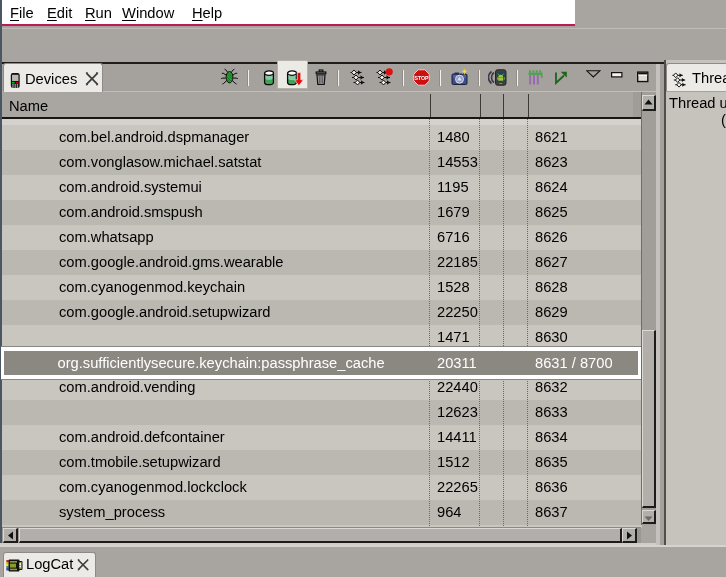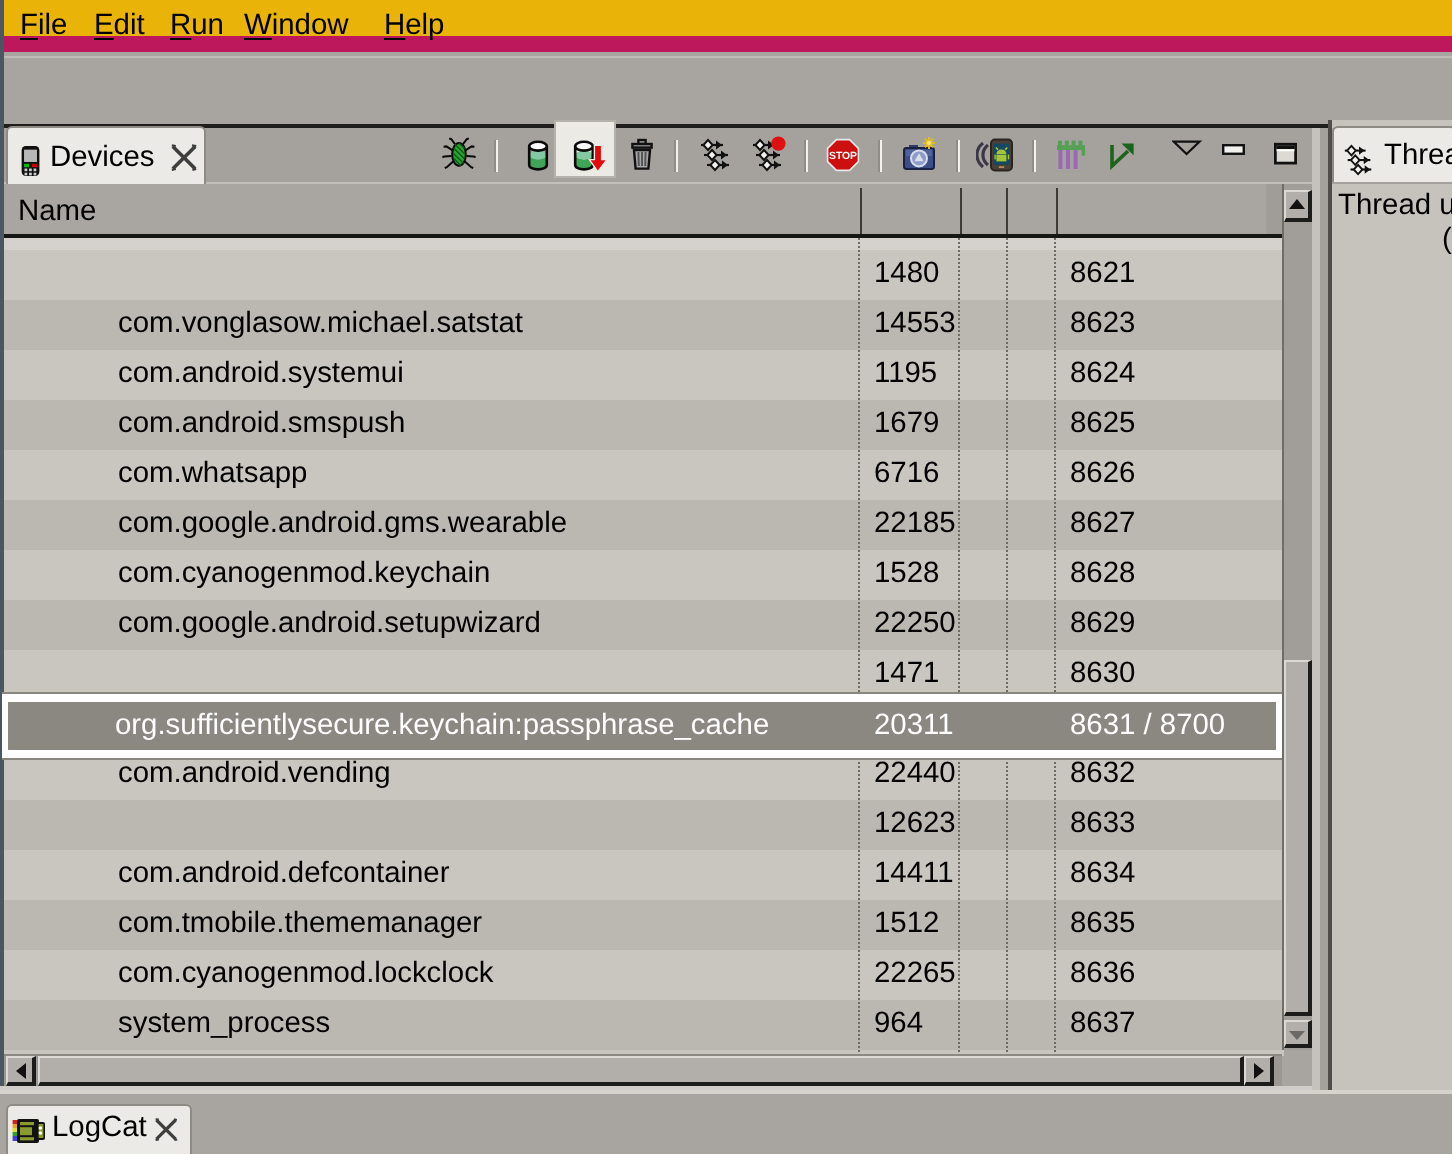--- a/index.html
+++ b/index.html
@@ -1,17 +1,17 @@
 <!DOCTYPE html>
 <html><head><meta charset="utf-8"><style>
 *{margin:0;padding:0;box-sizing:border-box}
 html,body{width:726px;height:577px;overflow:hidden}
 body{font-family:"Liberation Sans",sans-serif;background:#a8a5a0;position:relative;font-size:14.7px;color:#000;-webkit-font-smoothing:antialiased}
 .abs{position:absolute}
-#menubar{left:0;top:0;width:726px;height:26px;background:#eab308;border-bottom:8px solid #be185d}
+#menubar{left:0;top:0;width:575px;height:26px;background:#ffffff;border-bottom:2px solid #be185d}
 #menubar span{position:absolute;top:0;line-height:27px}
 #menubar u{text-decoration:underline;text-underline-offset:2px}
 #toolstrip{left:0;top:28px;width:726px;height:36px;background:#a8a5a0;border-top:1px solid #bfbcb7;border-bottom:2px solid #1f1e1c}
 #tabrow{left:2px;top:64px;width:655px;height:28px;background:#a5a29d;border-bottom:1px solid #c2bfba}
 #lborder{left:0;top:0;width:2px;height:577px;background:#4b5663}
 .tab{position:absolute;background:#eceae6;border:1px solid #8e8b85;border-bottom:none;border-radius:3px 3px 0 0}
 #devtab{left:3px;top:63px;width:100px;height:29px}
 .tabtxt{position:absolute;line-height:30px}
 #header{left:2px;top:92px;width:631px;height:25px;background:#a9a6a1}
 #hdrfill{left:633px;top:92px;width:9px;height:25px;background:#a09d98}
@@ -223,20 +223,21 @@
 <i class="abs" style="left:478px;top:2px;width:1px;height:23px;background:#3c3a36"></i>
 <i class="abs" style="left:501px;top:2px;width:1px;height:23px;background:#3c3a36"></i>
 <i class="abs" style="left:526px;top:2px;width:1px;height:23px;background:#3c3a36"></i>
 </div>
 <div id="hdrfill" class="abs"></div>
 <div id="hdrline" class="abs"></div>
 <div id="topstrip" class="abs"></div>
 
 <div id="rows" class="abs">
 <div class="row r0">
+      <span class="nm">com.bel.android.dspmanager</span>
       <span class="pid">1480</span>
       <span class="prt">8621</span>
     </div>
 <div class="row r1">
       <span class="nm">com.vonglasow.michael.satstat</span>
       <span class="pid">14553</span>
       <span class="prt">8623</span>
     </div>
 <div class="row r0">
       <span class="nm">com.android.systemui</span>
@@ -281,21 +282,21 @@
 <div class="row r1">
       <span class="pid">12623</span>
       <span class="prt">8633</span>
     </div>
 <div class="row r0">
       <span class="nm">com.android.defcontainer</span>
       <span class="pid">14411</span>
       <span class="prt">8634</span>
     </div>
 <div class="row r1">
-      <span class="nm">com.tmobile.thememanager</span>
+      <span class="nm">com.tmobile.setupwizard</span>
       <span class="pid">1512</span>
       <span class="prt">8635</span>
     </div>
 <div class="row r0">
       <span class="nm">com.cyanogenmod.lockclock</span>
       <span class="pid">22265</span>
       <span class="prt">8636</span>
     </div>
 <div class="row r1">
       <span class="nm">system_process</span>

